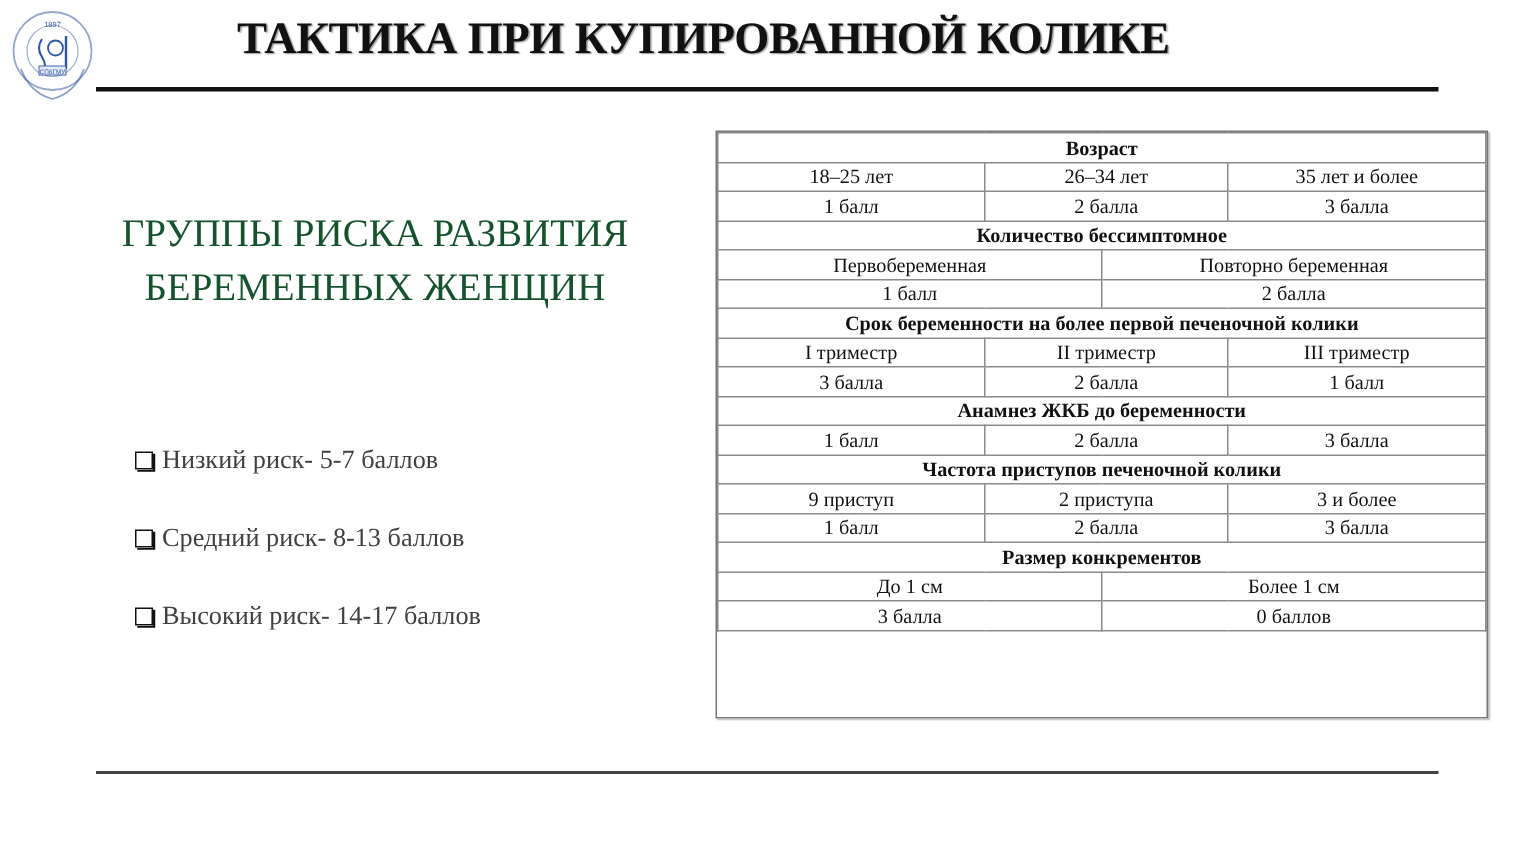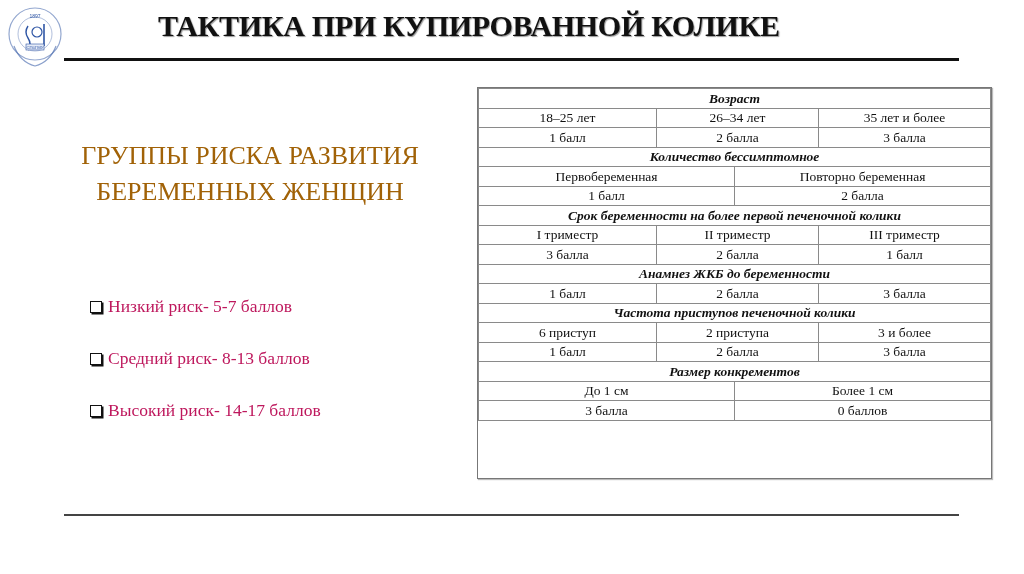--- a/index.html
+++ b/index.html
@@ -2,29 +2,29 @@
 <html><head>
 <meta charset="utf-8">
 <style>
   html, body { margin:0; padding:0; background:#ffffff; }
   body { width:1024px; height:574px; position:relative; overflow:hidden; font-family:"Liberation Serif", "DejaVu Serif", serif; color:#111; }
 
   .logo { position:absolute; left:6px; top:4px; width:58px; height:72px; }
   .title { position:absolute; left:158px; top:9px; width:720px; font-family:Liberation Serif, serif; font-weight:bold; font-size:30px; letter-spacing:-0.3px; color:#111; text-shadow:1px 1px 1px #9a9a9a; white-space:nowrap; }
   .title-rule { position:absolute; left:64px; top:58px; width:895px; height:3px; background:#111; }
 
-  .subtitle { position:absolute; left:40px; top:138px; width:420px; text-align:center; font-size:26px; line-height:36px; color:#a16207; font-family:"Liberation Serif", serif; }
+  .subtitle { position:absolute; left:40px; top:138px; width:420px; text-align:center; font-size:26px; line-height:36px; color:#14532d; font-family:"Liberation Serif", serif; }
 
   .risk-list { position:absolute; left:90px; top:296px; list-style:none; margin:0; padding:0; }
-  .risk-item { display:flex; align-items:center; font-size:17.5px; height:20px; margin-bottom:32px; color:#be185d; font-family:"Liberation Serif", serif; }
+  .risk-item { display:flex; align-items:center; font-size:17.5px; height:20px; margin-bottom:32px; color:#404040; font-family:"Liberation Serif", serif; }
   .box-icon { width:10px; height:10px; border:1.3px solid #111; box-shadow:1.5px 1.5px 0 #111; margin-right:6px; margin-top:1px; flex:none; }
 
   .score-table { position:absolute; left:478px; top:88px; width:512px; border-collapse:collapse; font-family:"Liberation Serif", serif; font-size:13.5px; color:#111; table-layout:fixed; }
   .score-table td { border:1px solid #8a8a8a; text-align:center; padding:0; height:18.5px; line-height:17px; vertical-align:middle; }
-  .score-table td.head { font-weight:bold; font-style:italic; }
+  .score-table td.head { font-weight:bold; }
   .score-table td.opt { }
   .score-table td.tall { height:56px; vertical-align:top; line-height:17.5px; padding-top:2px; }
   .table-frame { position:absolute; left:477px; top:87px; width:513px; height:390px; border:1px solid #777; box-shadow:1px 1px 1px #bbb; pointer-events:none; }
 
   .bottom-rule { position:absolute; left:64px; top:514px; width:895px; height:2px; background:#444; }
 </style>
 </head>
 <body>
 
 <div class="logo">
@@ -119,21 +119,21 @@
     <tr>
       <td>1 балл</td>
       <td colspan="2">2 балла</td>
       <td>3 балла</td>
     </tr>
 
     <tr>
         <td class="head" colspan="4">Частота приступов печеночной колики</td>
       </tr>
     <tr>
-      <td class="opt">6 приступ</td>
+      <td class="opt">9 приступ</td>
       <td class="opt" colspan="2">2 приступа</td>
       <td class="opt">3 и более</td>
     </tr>
     <tr>
       <td>1 балл</td>
       <td colspan="2">2 балла</td>
       <td>3 балла</td>
     </tr>
 
     <tr>

